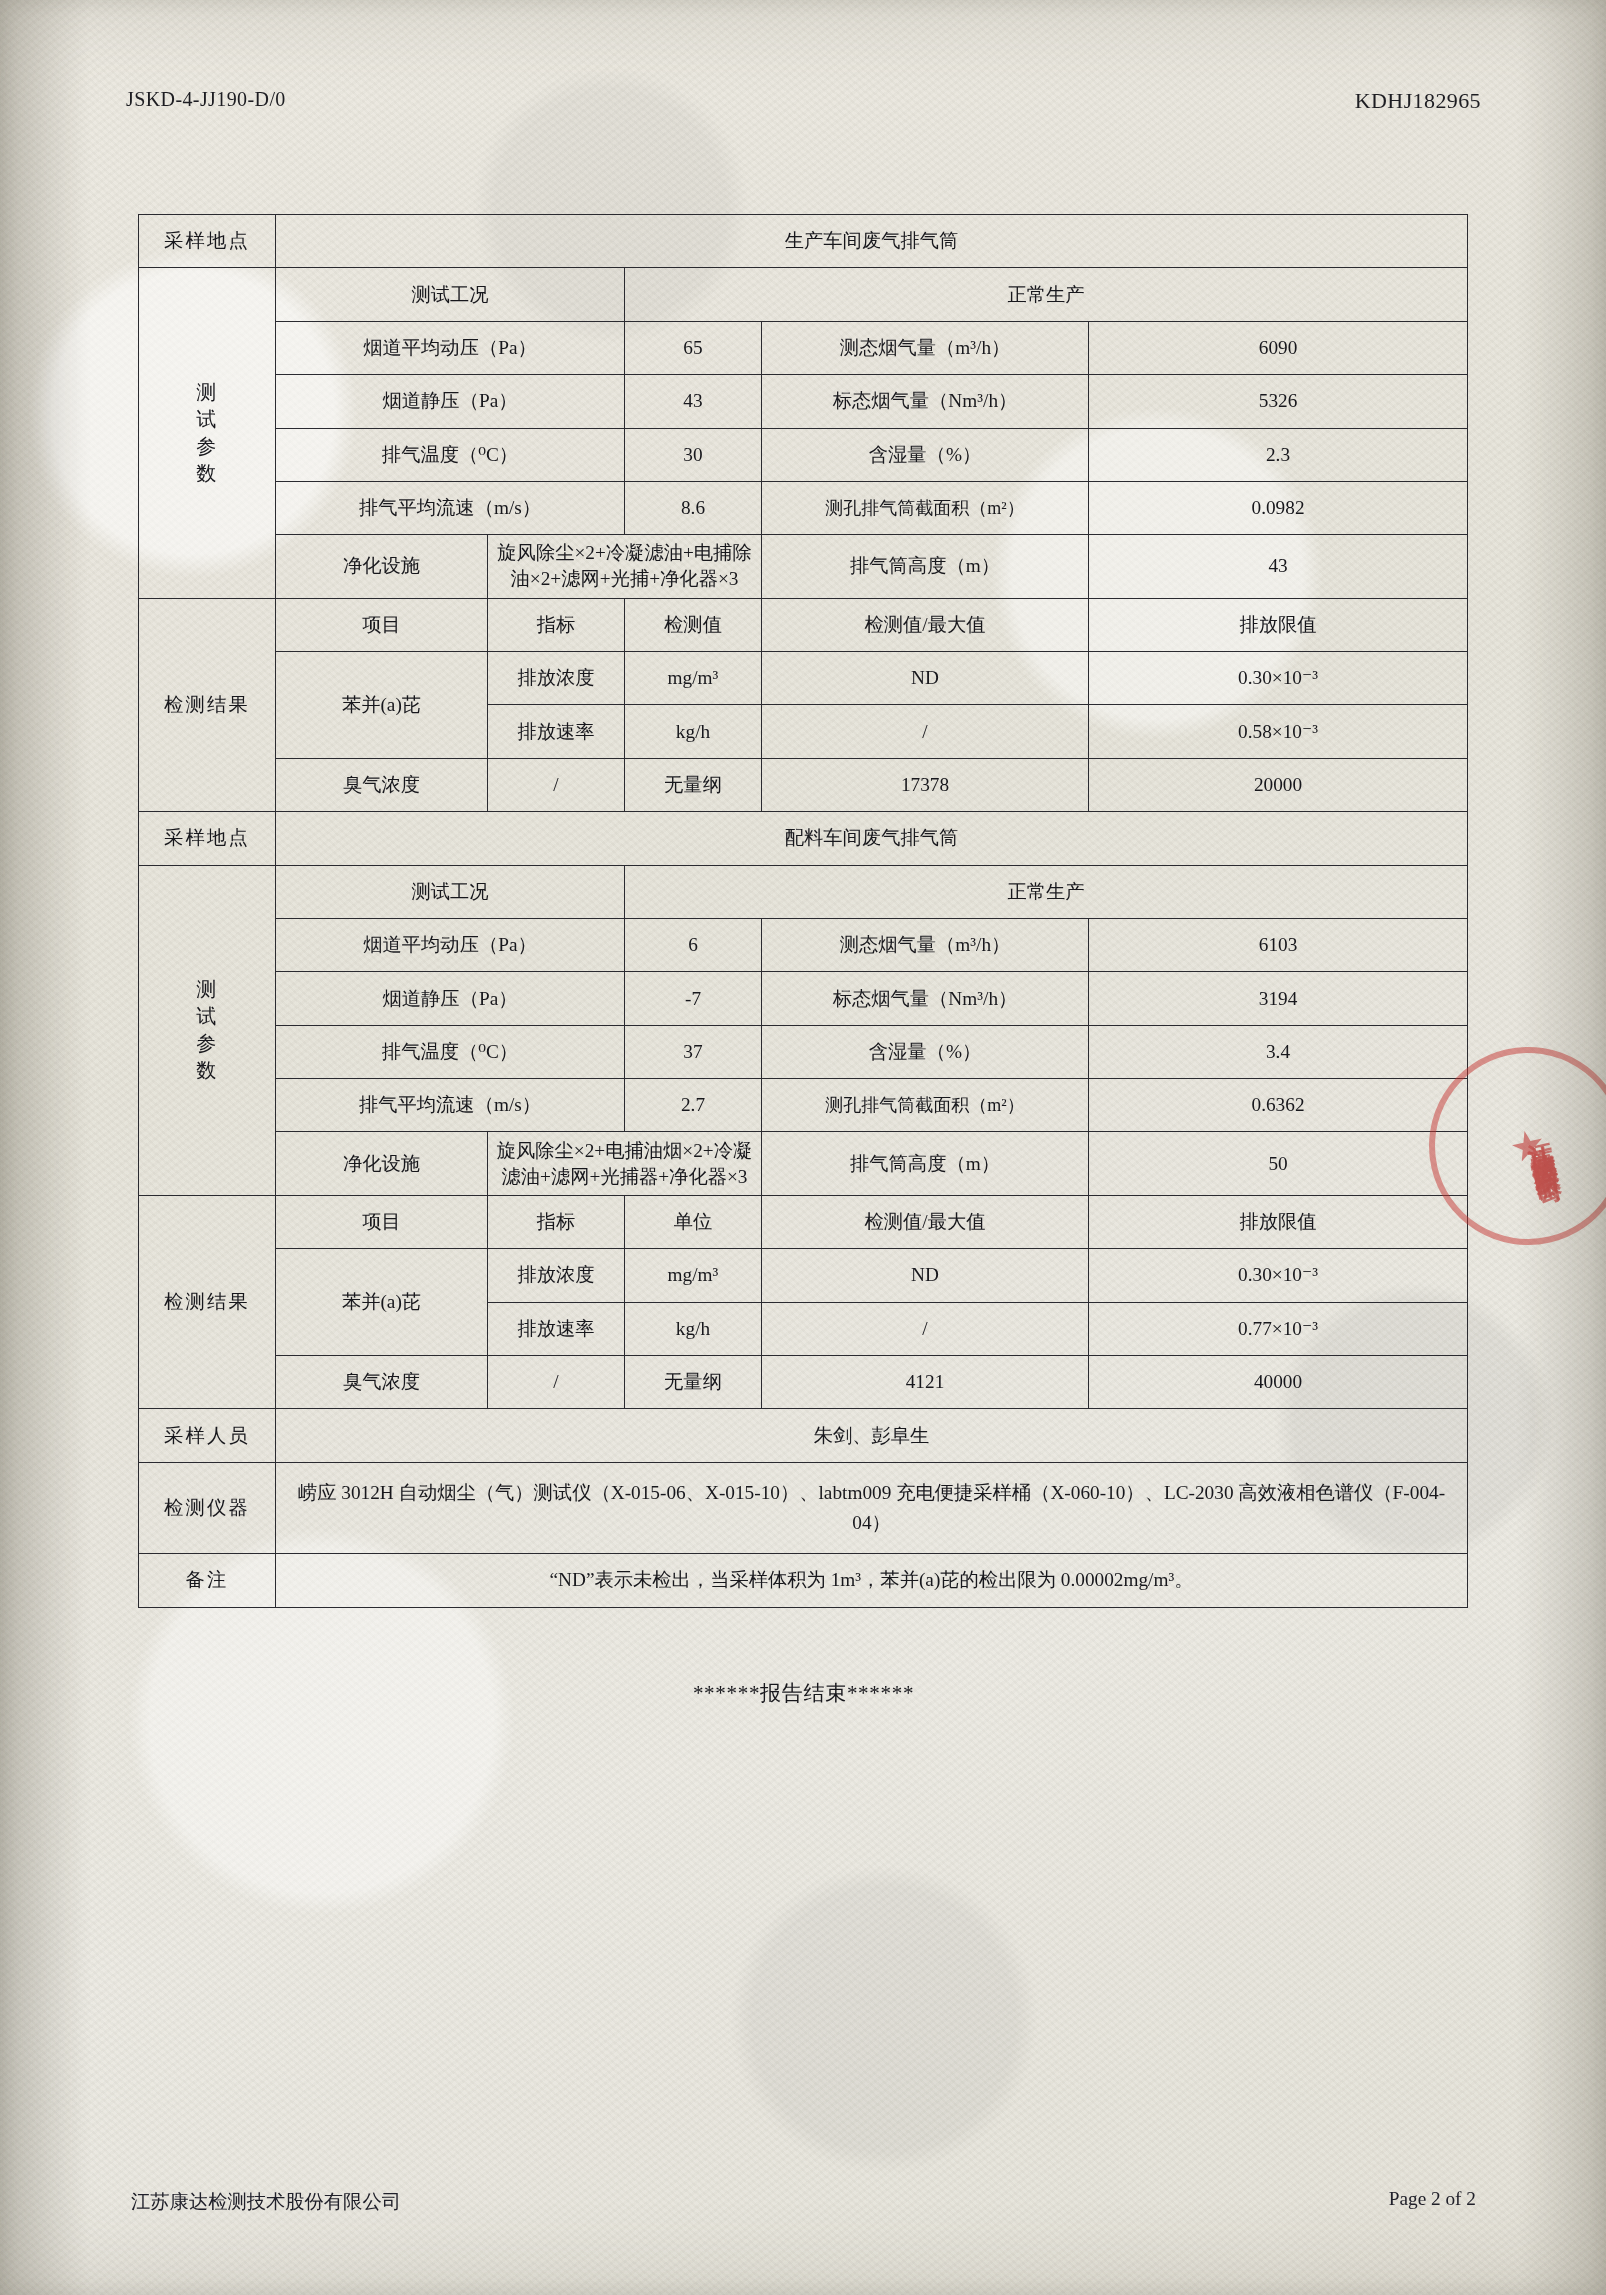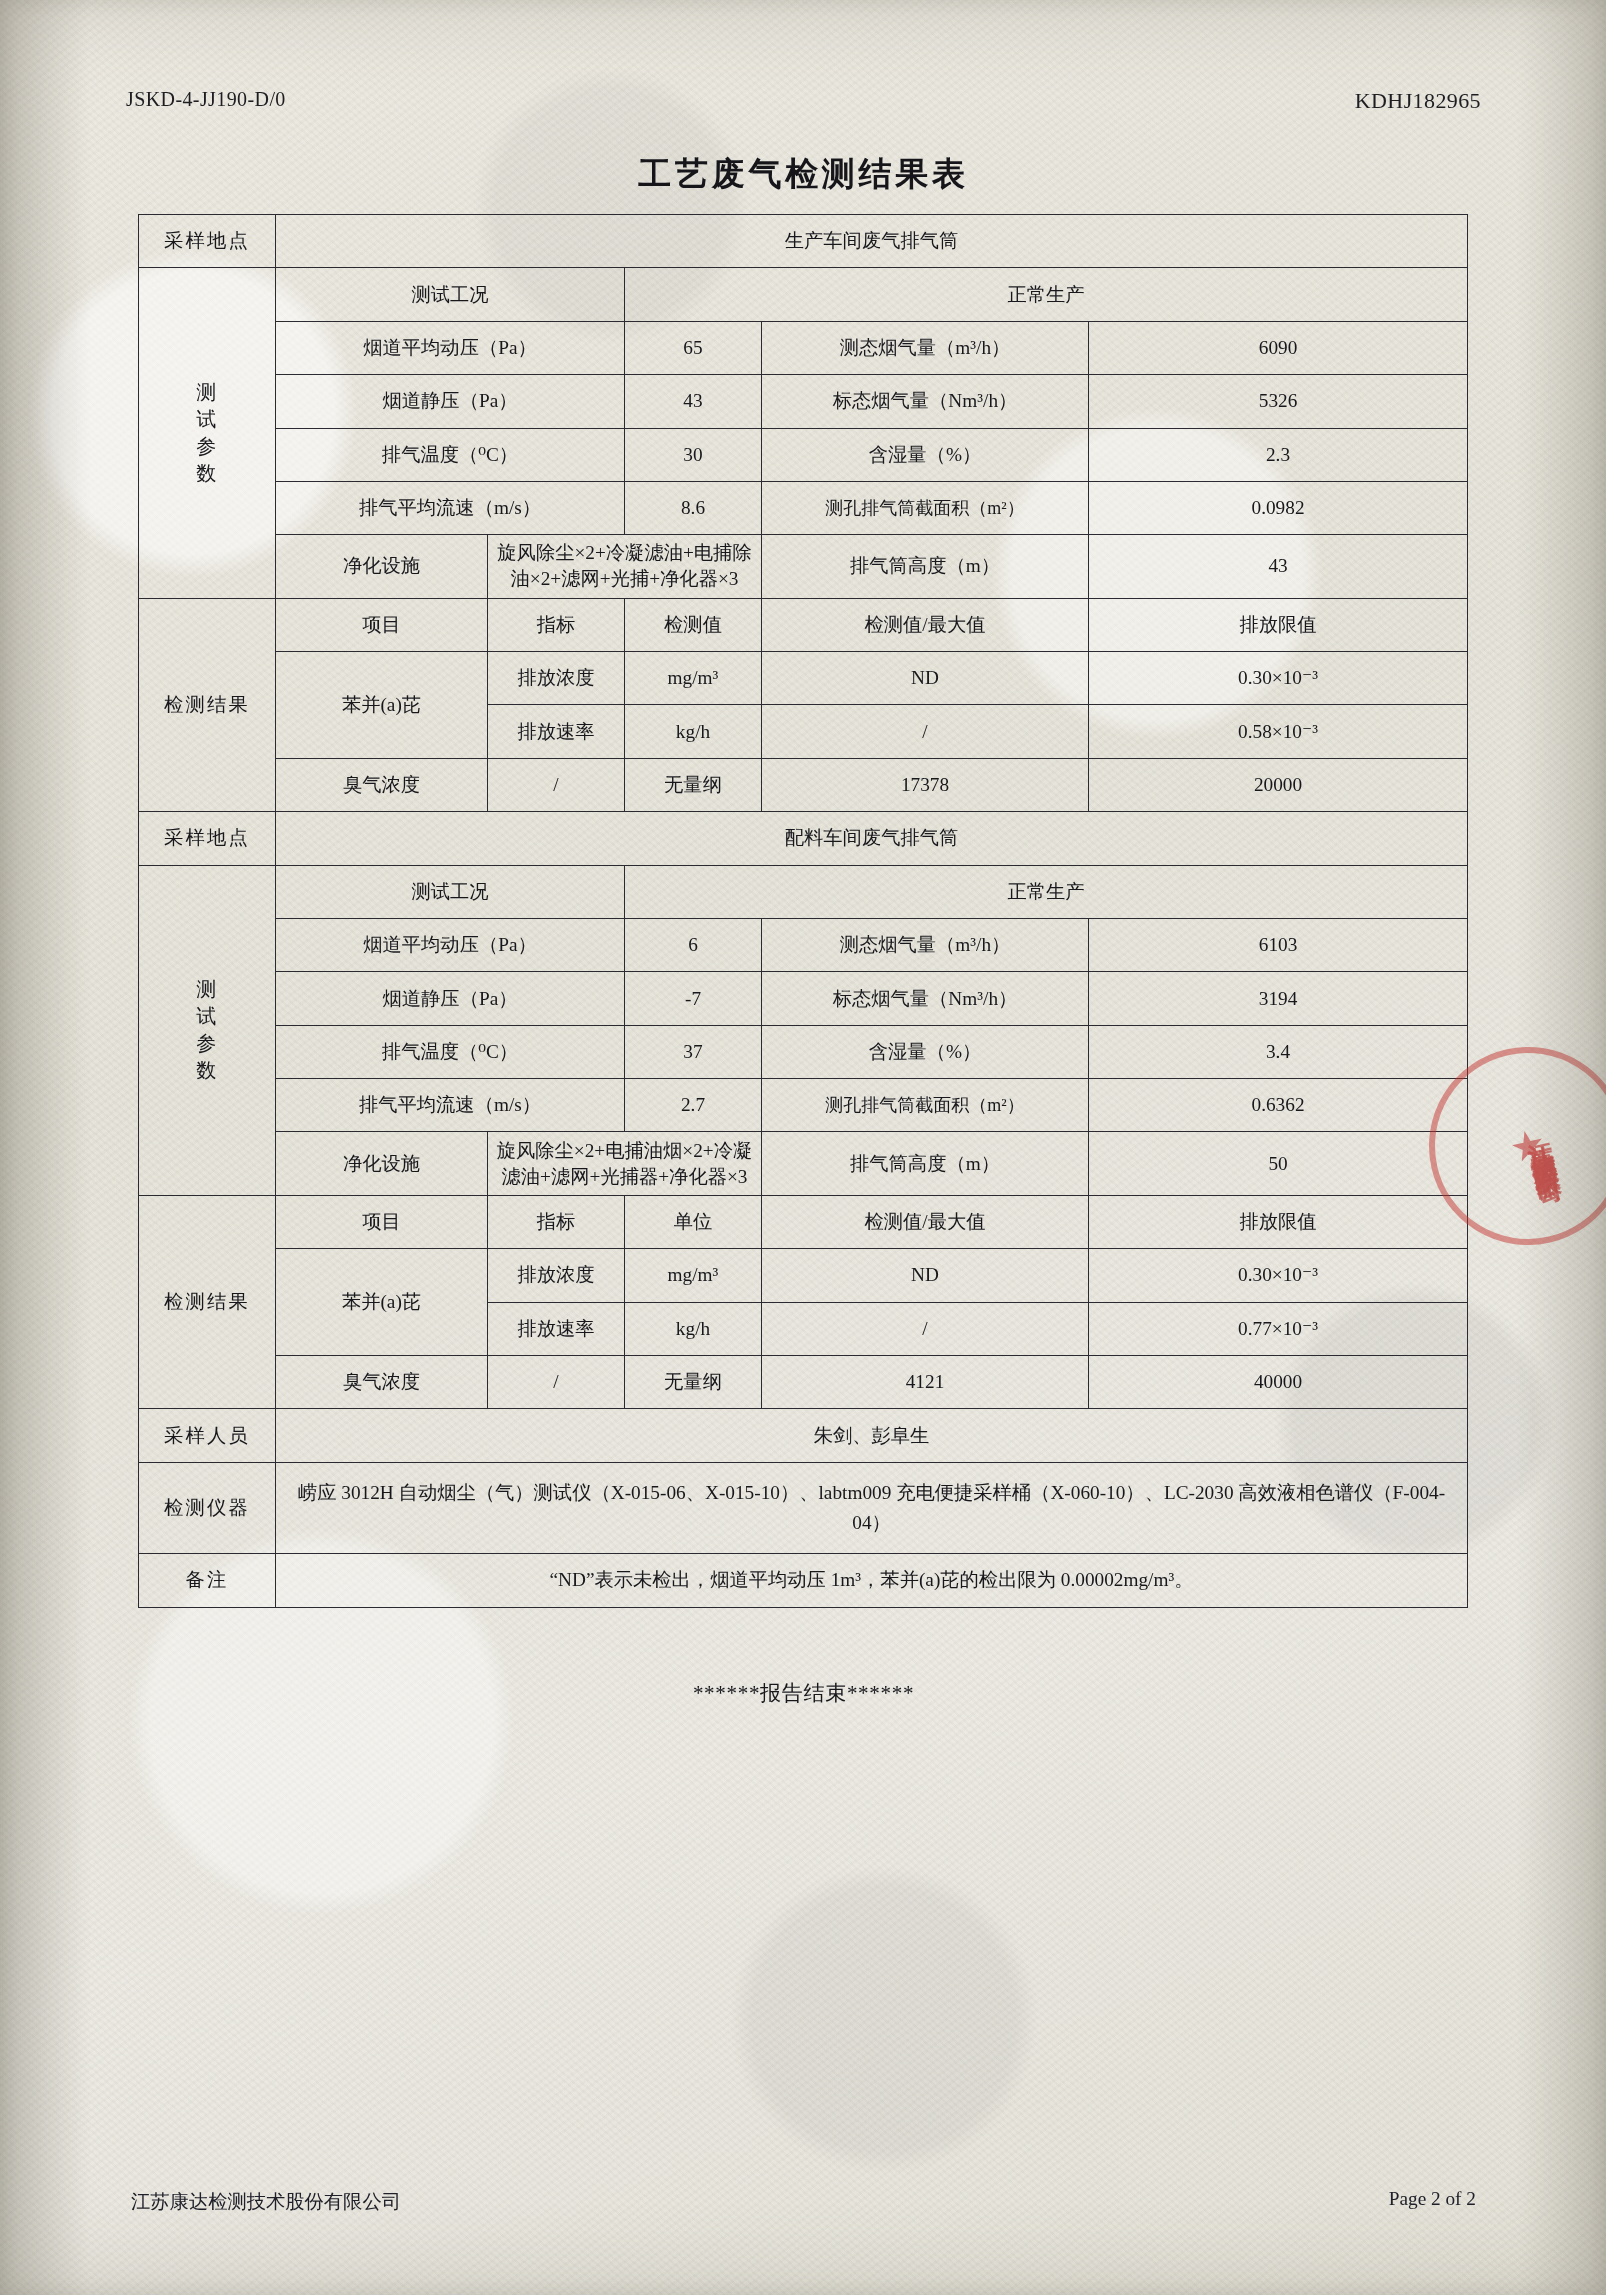--- a/index.html
+++ b/index.html
@@ -173,21 +173,20 @@
 <div class="page">
   <div class="paper-texture"></div>
 
   <div class="content">
 
     <div class="hdr">
       <span class="left">JSKD-4-JJ190-D/0</span>
       <span class="right">KDHJ182965</span>
     </div>
 
-    <div class="doc-title">工艺废气检测结果表</div>
 
     <table class="main">
       <colgroup>
         <col style="width:137px">
         <col style="width:212px">
         <col style="width:137px">
         <col style="width:137px">
         <col style="width:327px">
         <col style="width:379px">
       </colgroup>
@@ -334,21 +333,21 @@
         <tr>
           <td class="wide-label">采样人员</td>
           <td class="l" colspan="5">朱剑、彭阜生</td>
         </tr>
         <tr>
           <td class="wide-label">检测仪器</td>
           <td class="l" colspan="5" style="height:80px; line-height:1.55;text-align:center;">崂应 3012H 自动烟尘（气）测试仪（X-015-06、X-015-10）、labtm009 充电便捷采样桶（X-060-10）、LC-2030 高效液相色谱仪（F-004-04）</td>
         </tr>
         <tr>
           <td class="wide-label">备注</td>
-          <td class="l" colspan="5">“ND”表示未检出，烟道平均动压 1m³，苯并(a)芘的检出限为 0.00002mg/m³。</td>
+          <td class="l" colspan="5">“ND”表示未检出，当采样体积为 1m³，苯并(a)芘的检出限为 0.00002mg/m³。</td>
         </tr>
       </tbody>
     </table>
 
     <div class="report-end">******报告结束******</div>
 
     <div class="seal">
       <div class="seal-text">江苏康达检测技术股份有限公司</div>
       <div class="seal-star">★</div>
     </div>

